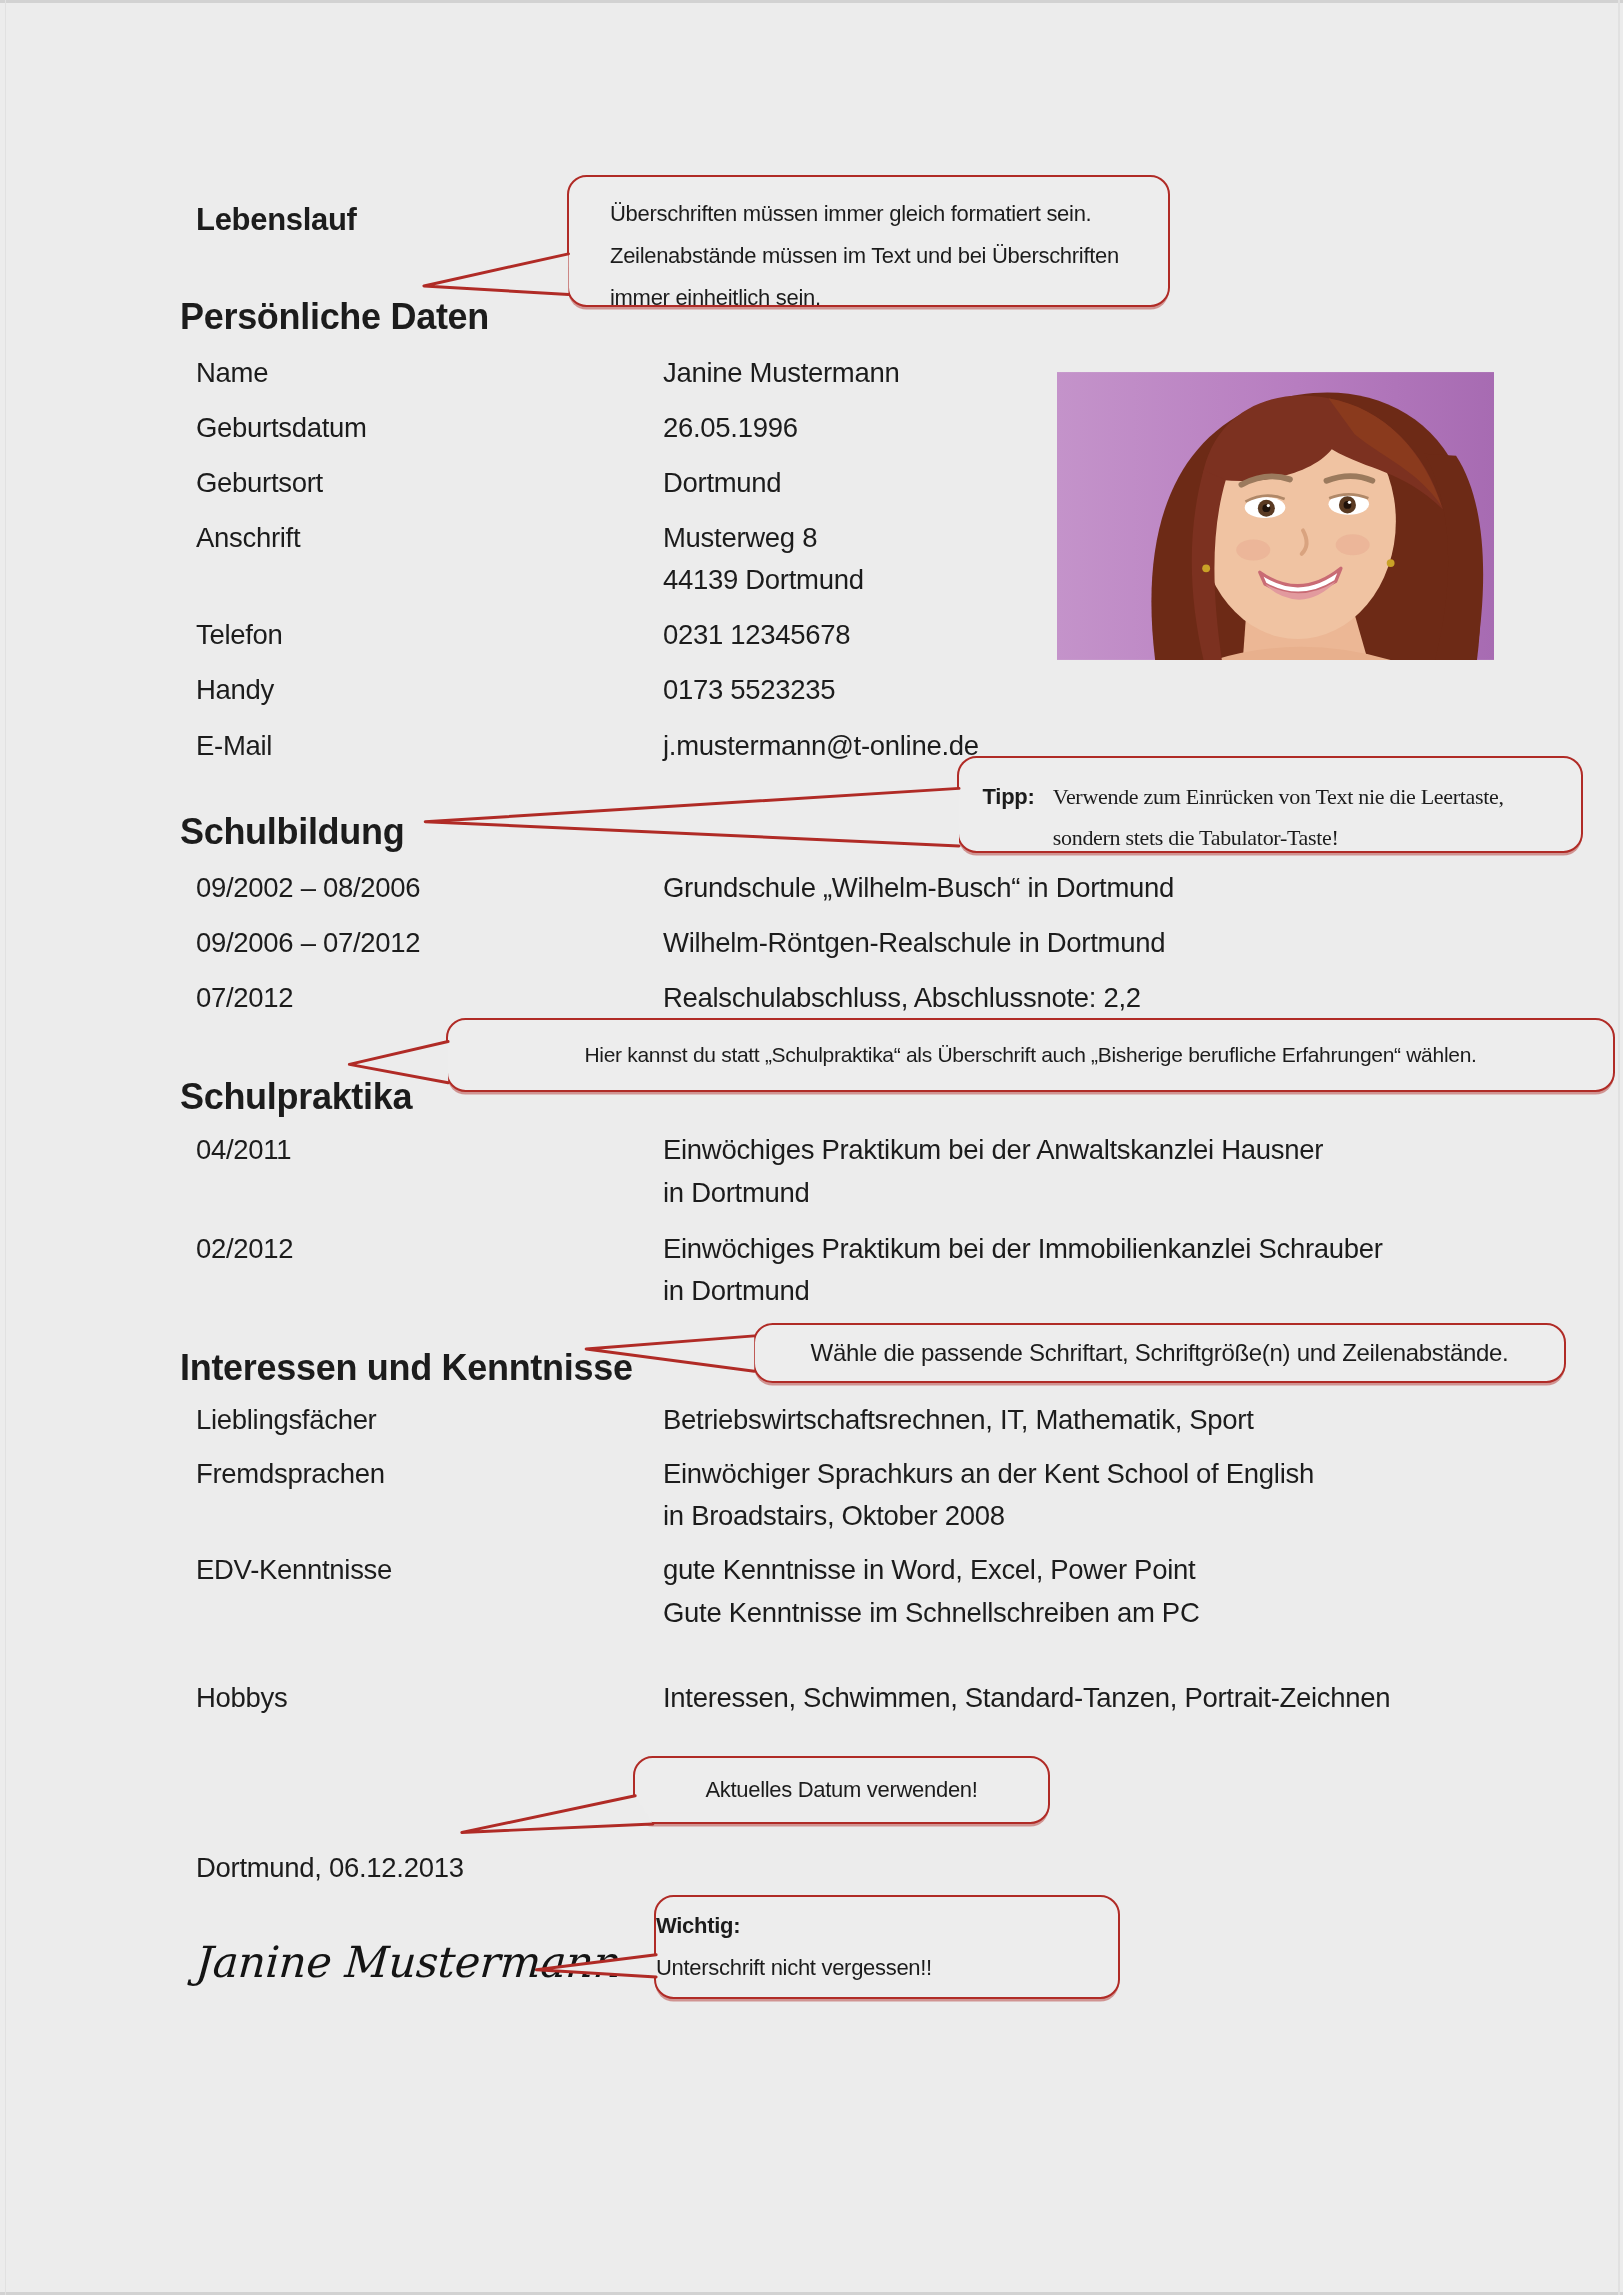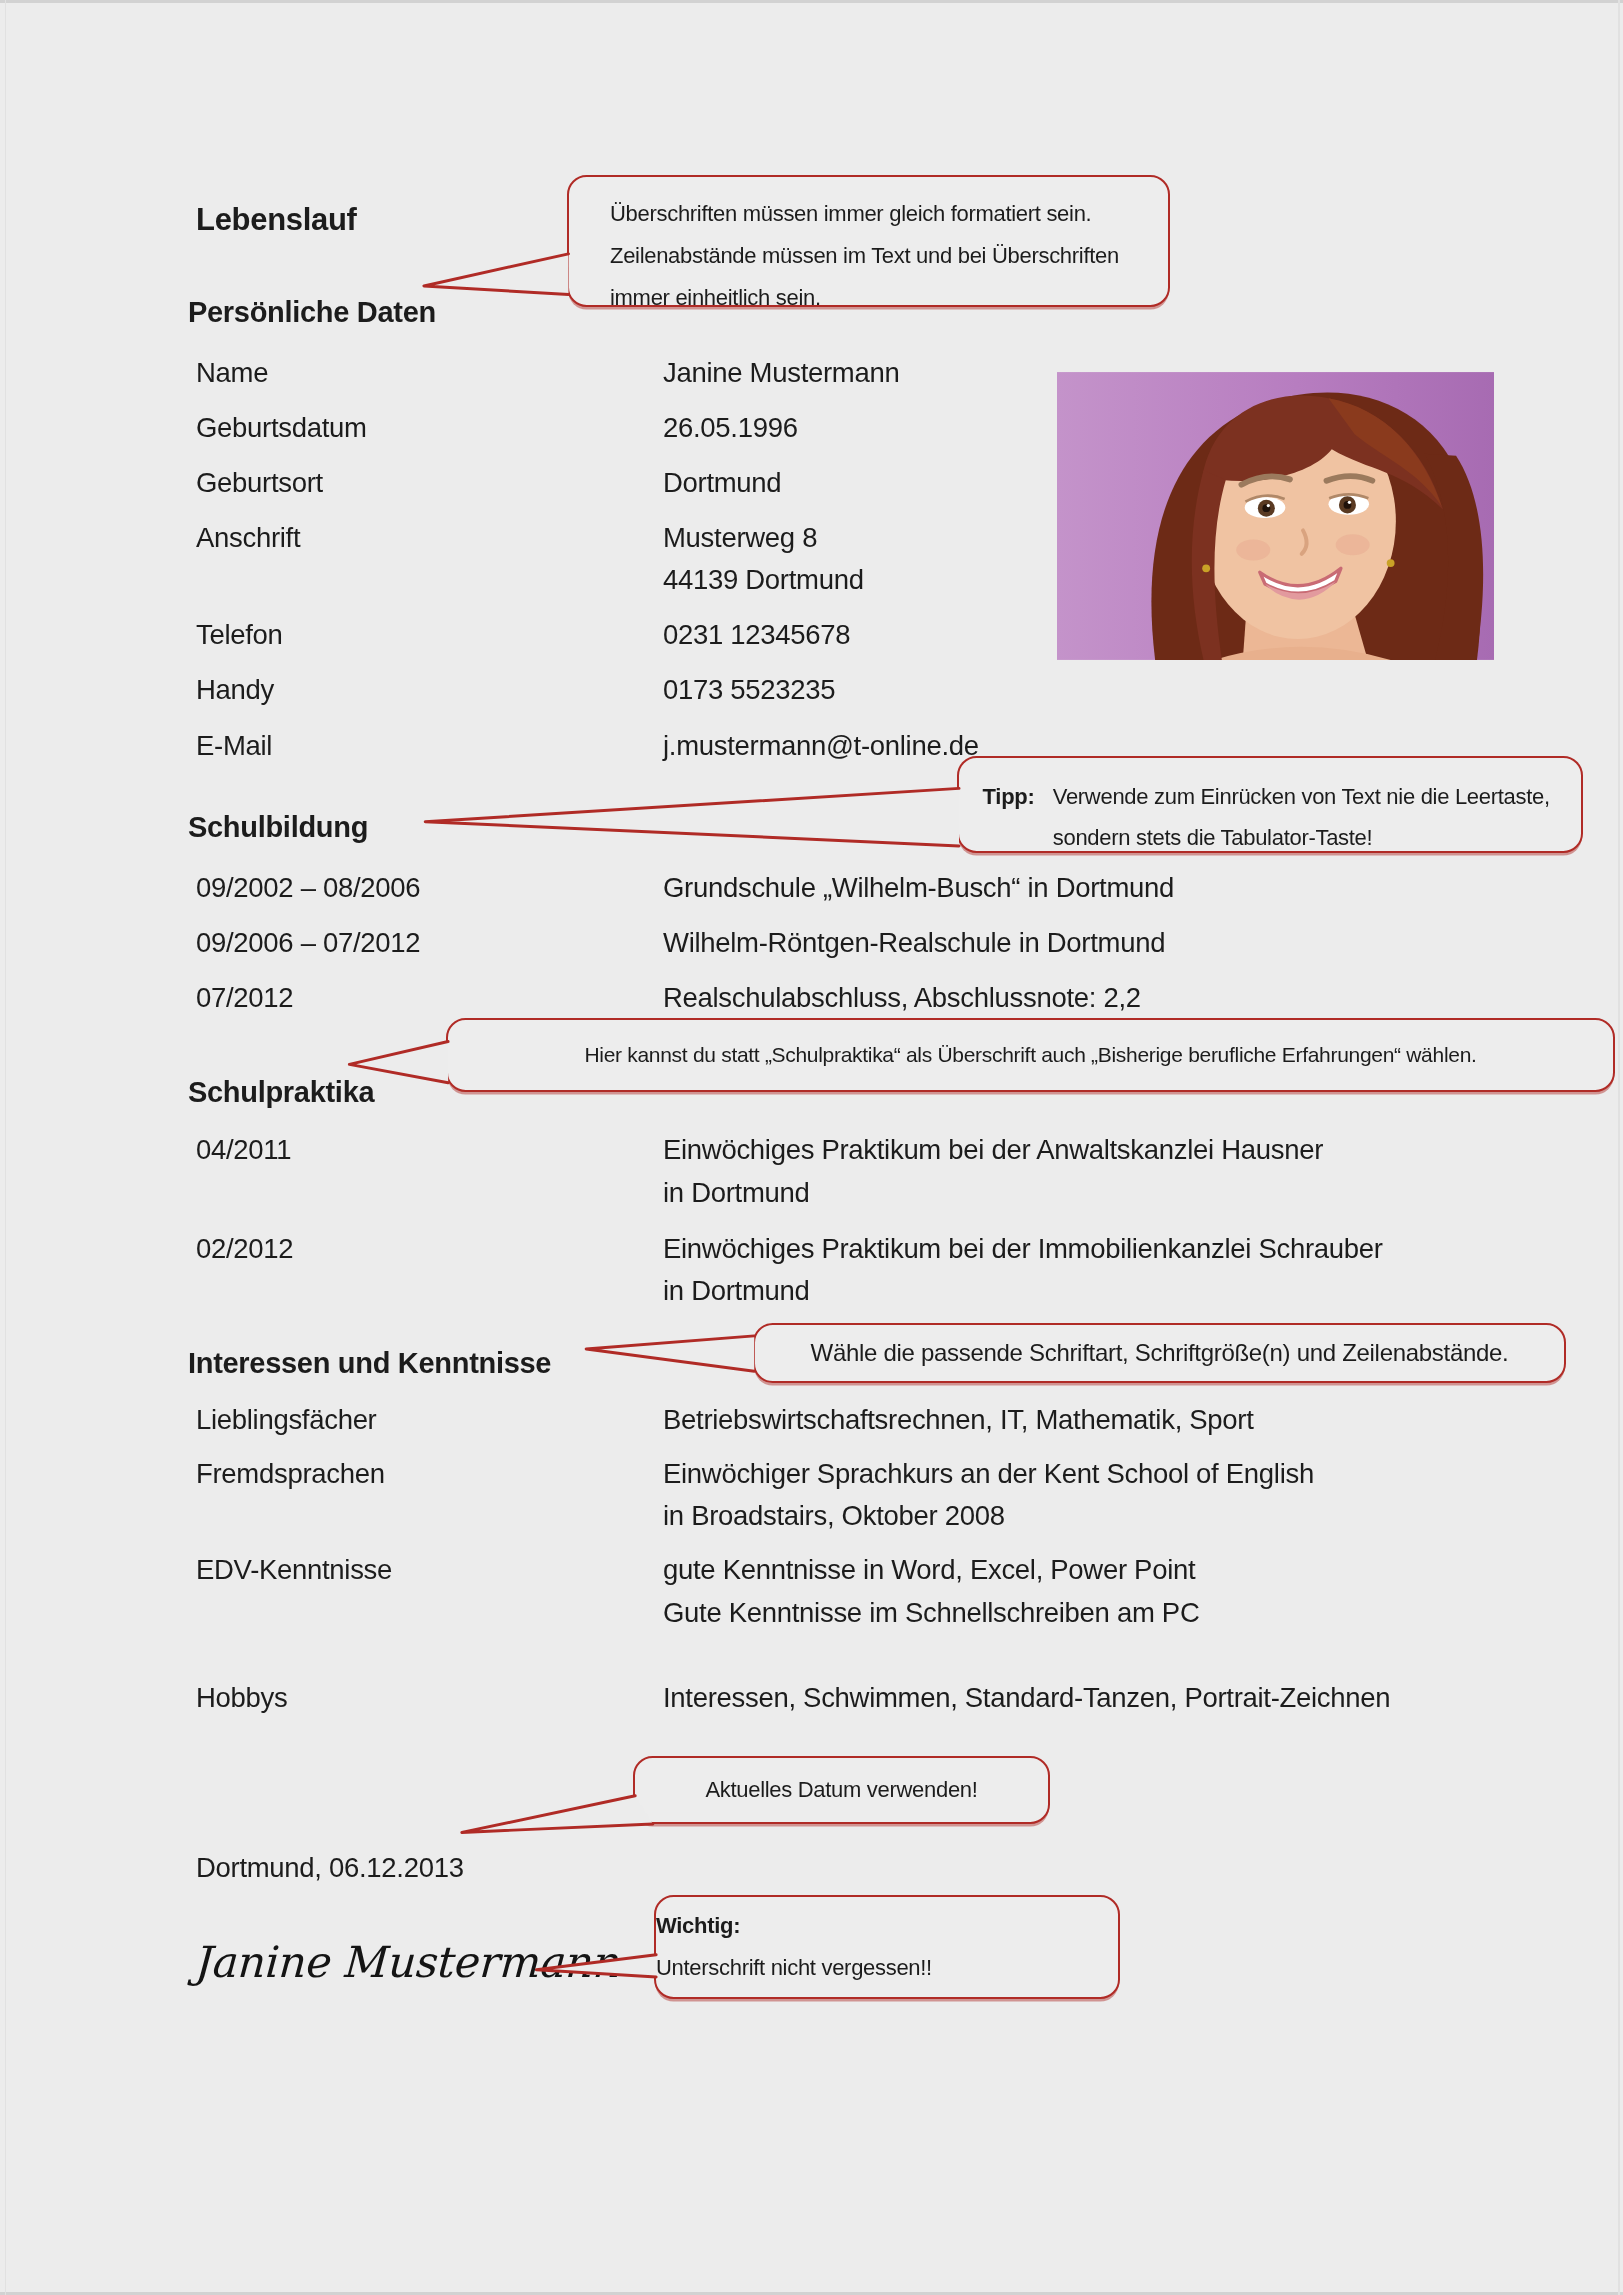--- a/index.html
+++ b/index.html
@@ -9,38 +9,38 @@
     font-family:"Liberation Sans", sans-serif;
     color:#1c1c1c; letter-spacing:-0.3px;
   }
   .edge-top{position:absolute;left:0;top:0;width:100%;height:2.6px;background:#d2d2d2;}
   .edge-bottom{position:absolute;left:0;bottom:0;width:100%;height:3.3px;background:#d2d2d2;}
   .edge-left{position:absolute;left:5.2px;top:0;width:1.3px;height:100%;background:#e1e1e1;}
   .edge-right{position:absolute;right:3.3px;top:0;width:1.3px;height:100%;background:#e1e1e1;}
 
   .t{position:absolute; line-height:1.15; white-space:nowrap;}
   .title{left:196px; font-size:31px; font-weight:bold;}
-  .h2{left:188px; font-size:29px; font-weight:bold;}
+  .h2{left:180px; font-size:36px; font-weight:bold;}
   .lbl{left:196px; font-size:27.5px;}
   .val{left:663px; font-size:27.5px;}
 
   .photo{position:absolute; left:1057px; top:372px; width:437px; height:288px;}
   .photo svg{display:block; width:100%; height:100%;}
 
   .callout{
     position:absolute; background:#ededed;
     border:2.6px solid #b02b26; border-radius:19.6px;
     box-shadow:0 3.9px 0 -1.3px rgba(176,43,38,.45);
     box-sizing:border-box; font-size:22px; color:#1c1c1c;
   }
   .co-left{padding:15.7px 26px 0 41px; line-height:42px; white-space:normal;}
   .co-center{display:flex; align-items:center; justify-content:center; text-align:center;}
   .co-tipp{display:flex; padding:18.3px 19.6px 0 23.6px; line-height:41px;}
   .co-tipp b{flex:0 0 auto; margin-right:18.3px;}
-  .co-tipp .tipp-text{width:504px; white-space:normal;}
+  .co-tipp .tipp-text{width:504px; white-space:normal;font-family:Liberation Serif, serif;}
   .co-stack{display:flex; flex-direction:column; align-items:flex-start; justify-content:center; line-height:42px;}
   .co-stack .co-title{font-weight:bold;}
   .nowrap{white-space:nowrap;}
 
   .tails{position:absolute; left:0; top:0; width:1623px; height:2295px; pointer-events:none;}
 
   .date-line{left:196px; top:1852px; font-size:27.5px;}
   .signature{
     left:196px; top:1938px; font-size:43px;
     font-family:"DejaVu Serif", serif; font-style:italic;

